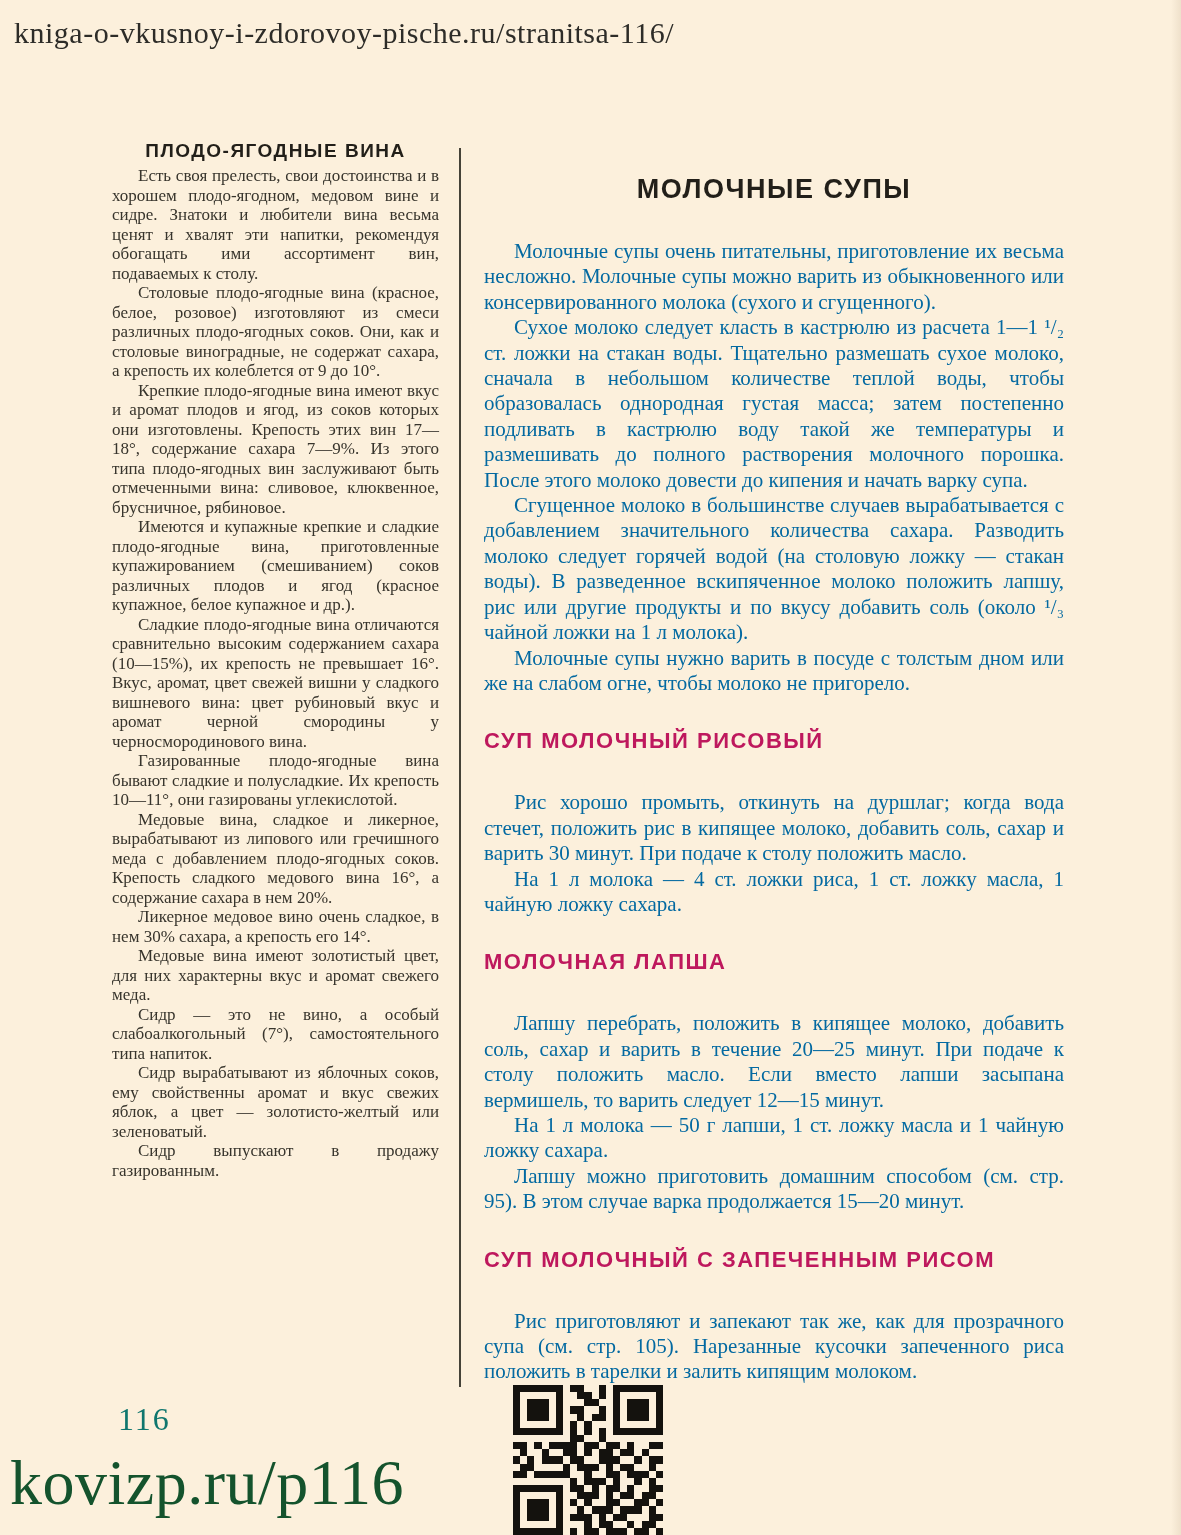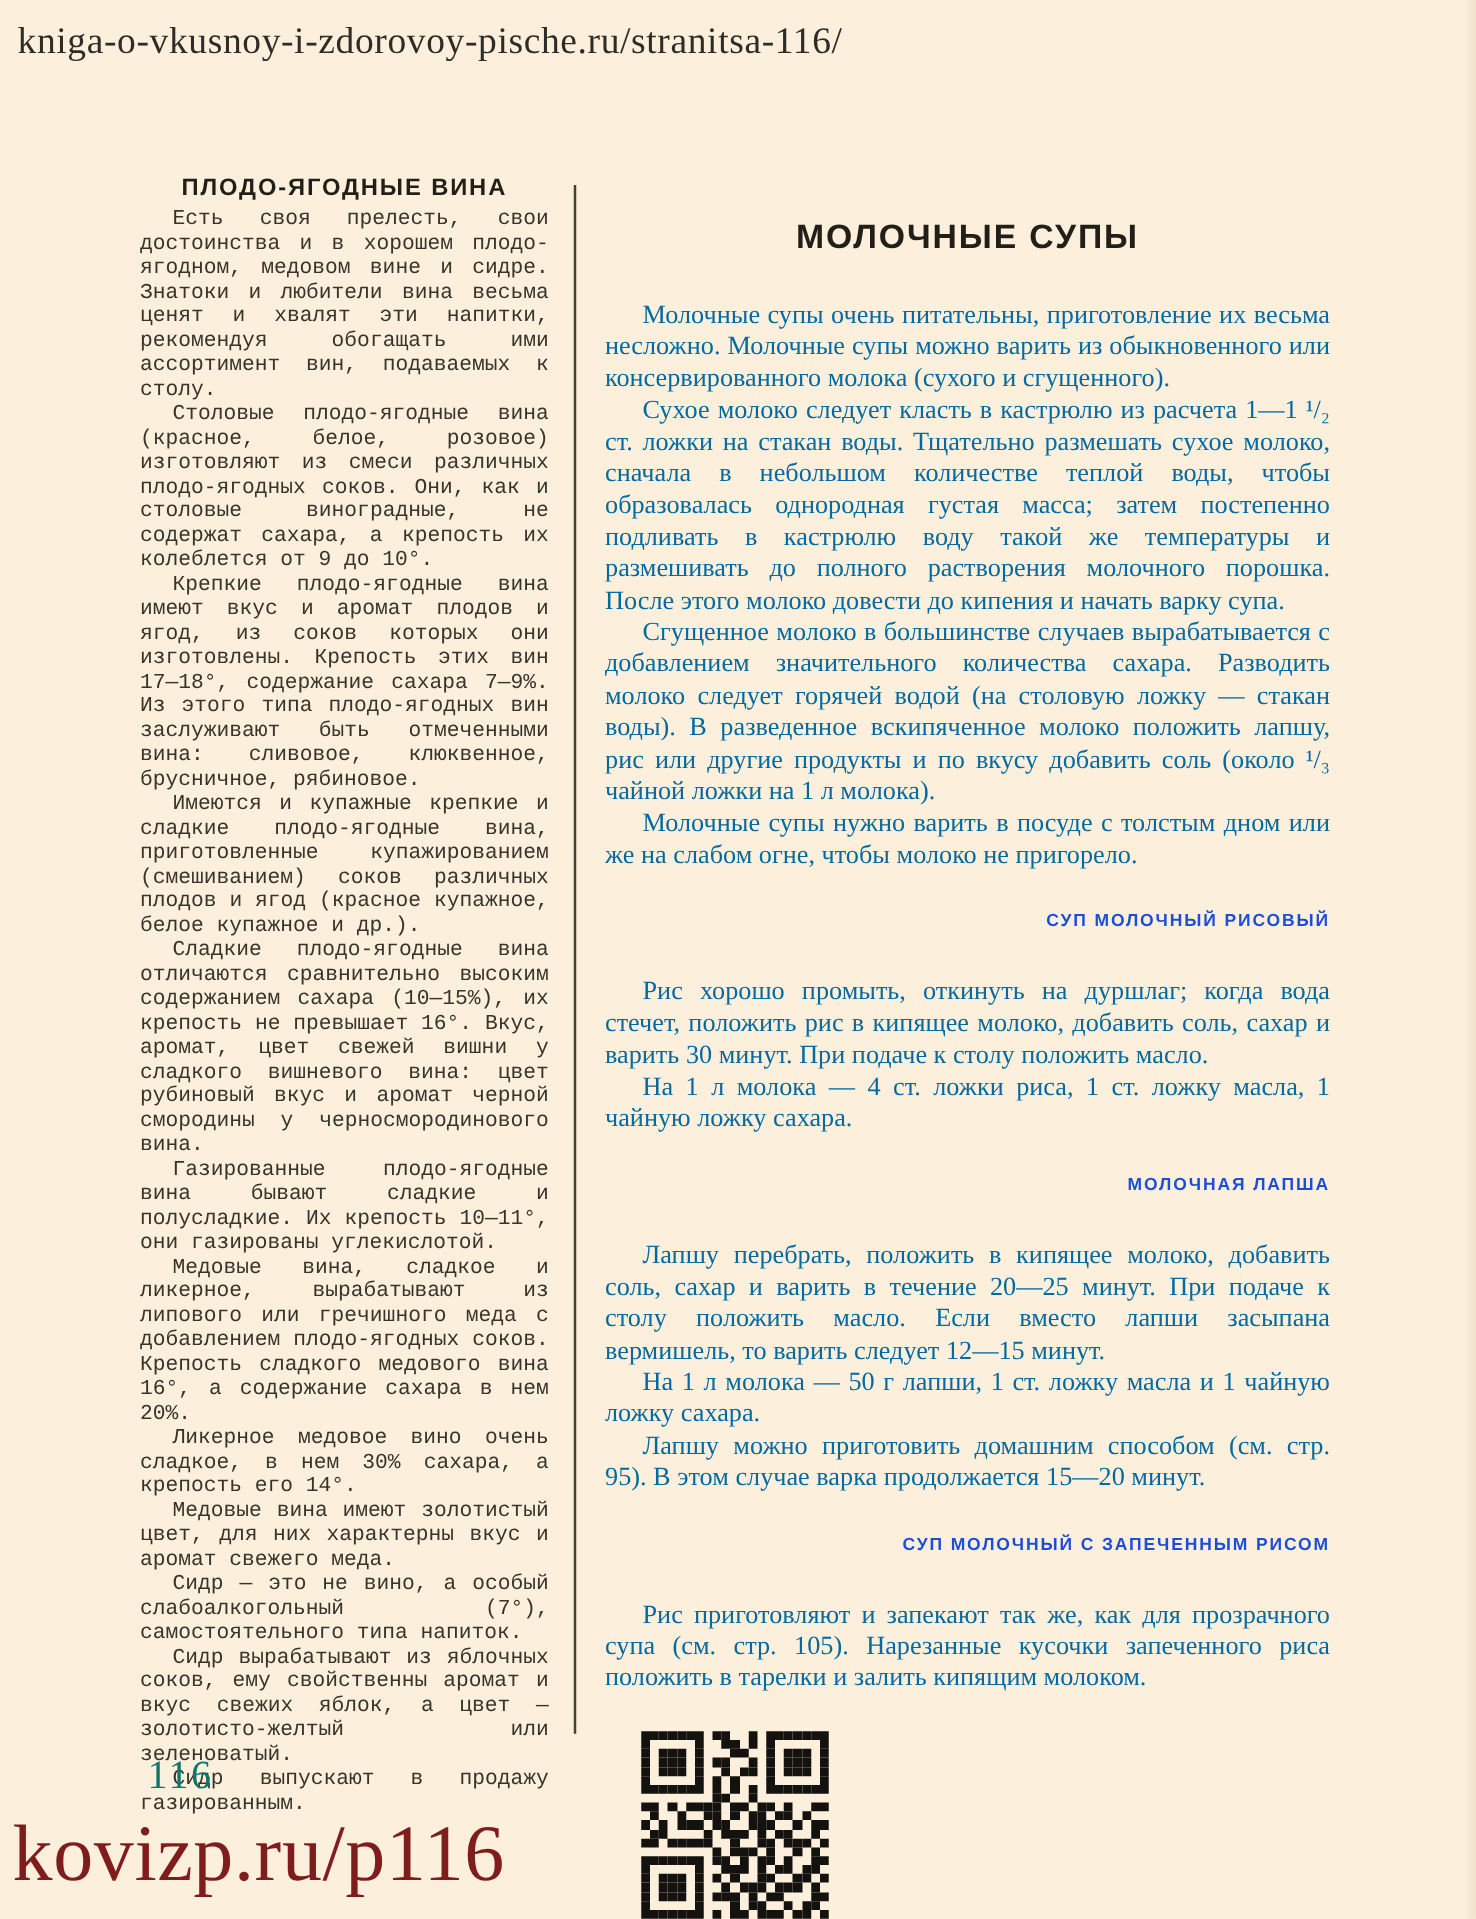--- a/index.html
+++ b/index.html
@@ -20,52 +20,52 @@
     position: absolute; left: 112px; top: 140px; width: 327px;
   }
   .left-col .col-heading {
     margin: 0 0 4px 0; text-align: center;
     font-family: "Liberation Sans", sans-serif;
     font-weight: bold; font-size: 19px; letter-spacing: 1.5px;
     color: #221f19;
   }
   .left-col p {
     margin: 0; font-size: 17px; line-height: 19.5px;
-    text-align: justify; text-indent: 26px; color: #37342c; font-family: Liberation Mono, monospace;
+    text-align: justify; text-indent: 26px; color: #37342c;
   }
   .divider {
     position: absolute; left: 459px; top: 148px;
     width: 2px; height: 1239px; background: #454238;
   }
   .right-col {
     position: absolute; left: 484px; top: 136px; width: 580px; margin-top: 38px;
   }
   .right-col .col-heading {
     margin: 0 0 34px 0; text-align: center;
     font-family: "Liberation Sans", sans-serif;
     font-weight: bold; font-size: 27px; letter-spacing: 1.5px;
     color: #221f19;
   }
   .right-col p {
     margin: 0; font-size: 21px; line-height: 25.4px;
     text-align: justify; text-indent: 30px; color: #0369a1;
   }
   .right-col .section-heading {
-    margin: 32px 0 36px 0; text-align: right;
+    margin: 32px 0 36px 0; text-align: left;
     font-family: "Liberation Sans", sans-serif;
-    font-weight: bold; font-size: 14px; letter-spacing: 1.5px;
-    color: #1d4ed8;
+    font-weight: bold; font-size: 22px; letter-spacing: 1.5px;
+    color: #be185d;
   }
   .page-number {
     position: absolute; left: 118px; top: 1401px;
     font-size: 32px; letter-spacing: 2px; color: #0f766e;
   }
   .footer-url {
     position: absolute; left: 10px; top: 1446px;
-    font-size: 64px; color: #7f1d1d; letter-spacing: 0.5px;
+    font-size: 64px; color: #14532d; letter-spacing: 0.5px;
     white-space: nowrap;
     text-align: right;
   }
   .qr {
     position: absolute; left: 513px; top: 1385px;
     width: 150px; height: 150px;
     display: grid;
     grid-template-columns: repeat(21, 1fr);
     grid-template-rows: repeat(21, 1fr);
   }

